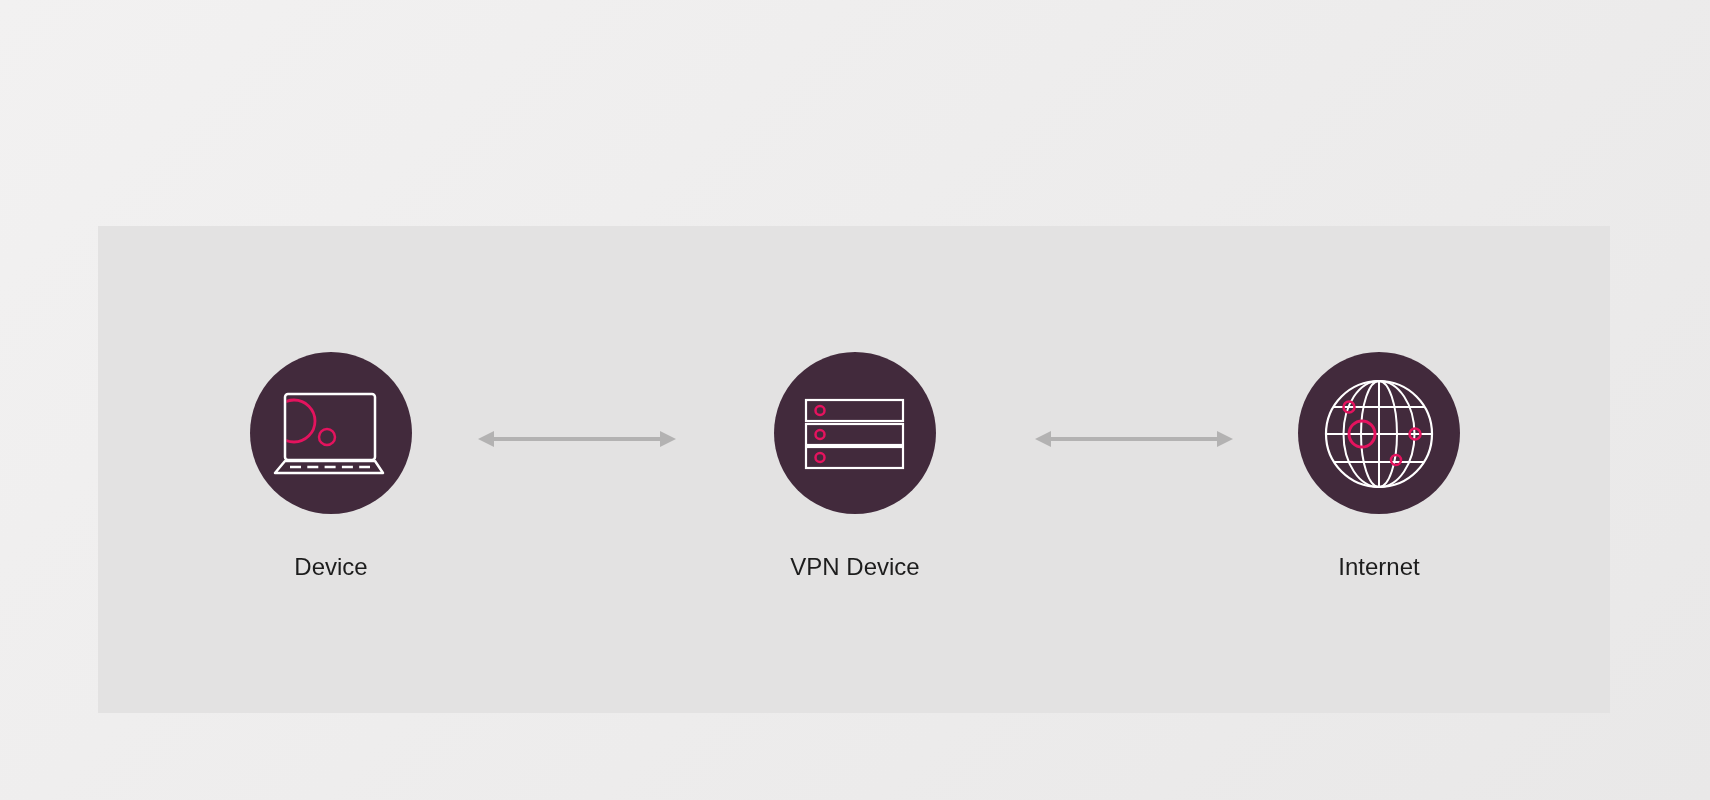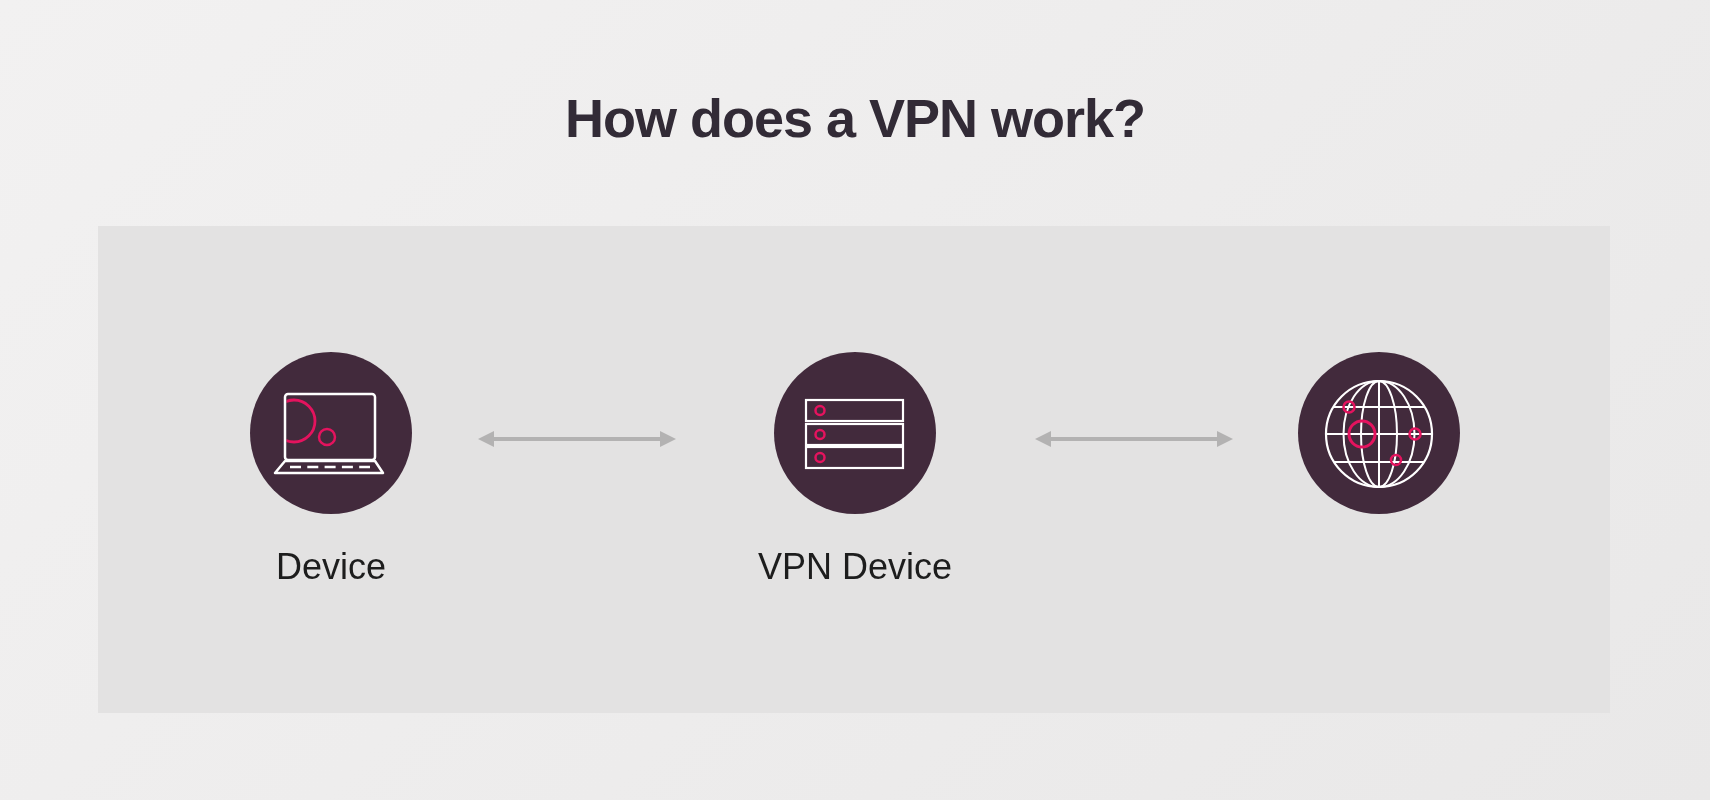--- a/index.html
+++ b/index.html
@@ -26,39 +26,38 @@
     width: 162px; height: 162px; border-radius: 50%;
     background: var(--circle-fill, #422a3c);
     position: relative;
   }
   .node .circle svg { position: absolute; left: 0; top: 0; }
   #node-device   { left: 250px;  top: 352px; }
   #node-vpn      { left: 774px;  top: 352px; }
   #node-internet { left: 1298px; top: 352px; }
   .node-label {
     position: absolute; top: 198px; left: -69px; width: 300px;
-    text-align: center; font-size: 36px; line-height: 34px; font-weight: 400;
+    text-align: center; font-size: 24px; line-height: 34px; font-weight: 400;
     color: var(--label-color, #1d1d1d);
   }
   .arrow { position: absolute; top: 425px; }
   #arrow-1 { left: 477px; }
   #arrow-2 { left: 1034px; }
   .arrow line { stroke: var(--arrow-color, #b3b2b2); stroke-width: 4; }
   .arrow polygon { fill: var(--arrow-color, #b3b2b2); }
   .icon-stroke { stroke: var(--icon-stroke, #ffffff); fill: none; }
   .icon-pink   { stroke: var(--accent-pink, #e4135e); fill: none; }
 </style>
 </head>
 <body>
 
 <div class="stage">
 
   <div class="panel"></div>
 
-  <h1 class="title">How does a VPN work?</h1>
 
   <div class="node" id="node-device">
     <div class="circle">
       <svg width="162" height="162" viewBox="0 0 162 162">
         <defs>
           <clipPath id="screen-clip">
               <rect x="36.5" y="43.5" width="87" height="63"></rect>
             </clipPath>
         </defs>
         <circle class="icon-pink" cx="44" cy="69" r="21" stroke-width="2.8" clip-path="url(#screen-clip)"></circle>
@@ -106,15 +105,16 @@
         <ellipse class="icon-stroke" cx="81" cy="82" rx="35.5" ry="53" stroke-width="2"></ellipse>
         <line class="icon-stroke" x1="35.4" y1="55" x2="126.6" y2="55" stroke-width="2"></line>
         <line class="icon-stroke" x1="28" y1="82" x2="134" y2="82" stroke-width="2"></line>
         <line class="icon-stroke" x1="36" y1="110" x2="126" y2="110" stroke-width="2"></line>
         <circle class="icon-pink" cx="64" cy="82" r="13" stroke-width="3"></circle>
         <circle class="icon-pink" cx="51" cy="55" r="5.5" stroke-width="2.5"></circle>
         <circle class="icon-pink" cx="117" cy="82" r="5.5" stroke-width="2.5"></circle>
         <circle class="icon-pink" cx="98" cy="108" r="5" stroke-width="2.5"></circle>
       </svg>
     </div>
+    <div class="node-label">Internet</div>
   </div>
 
 </div>
 
 </body></html>

